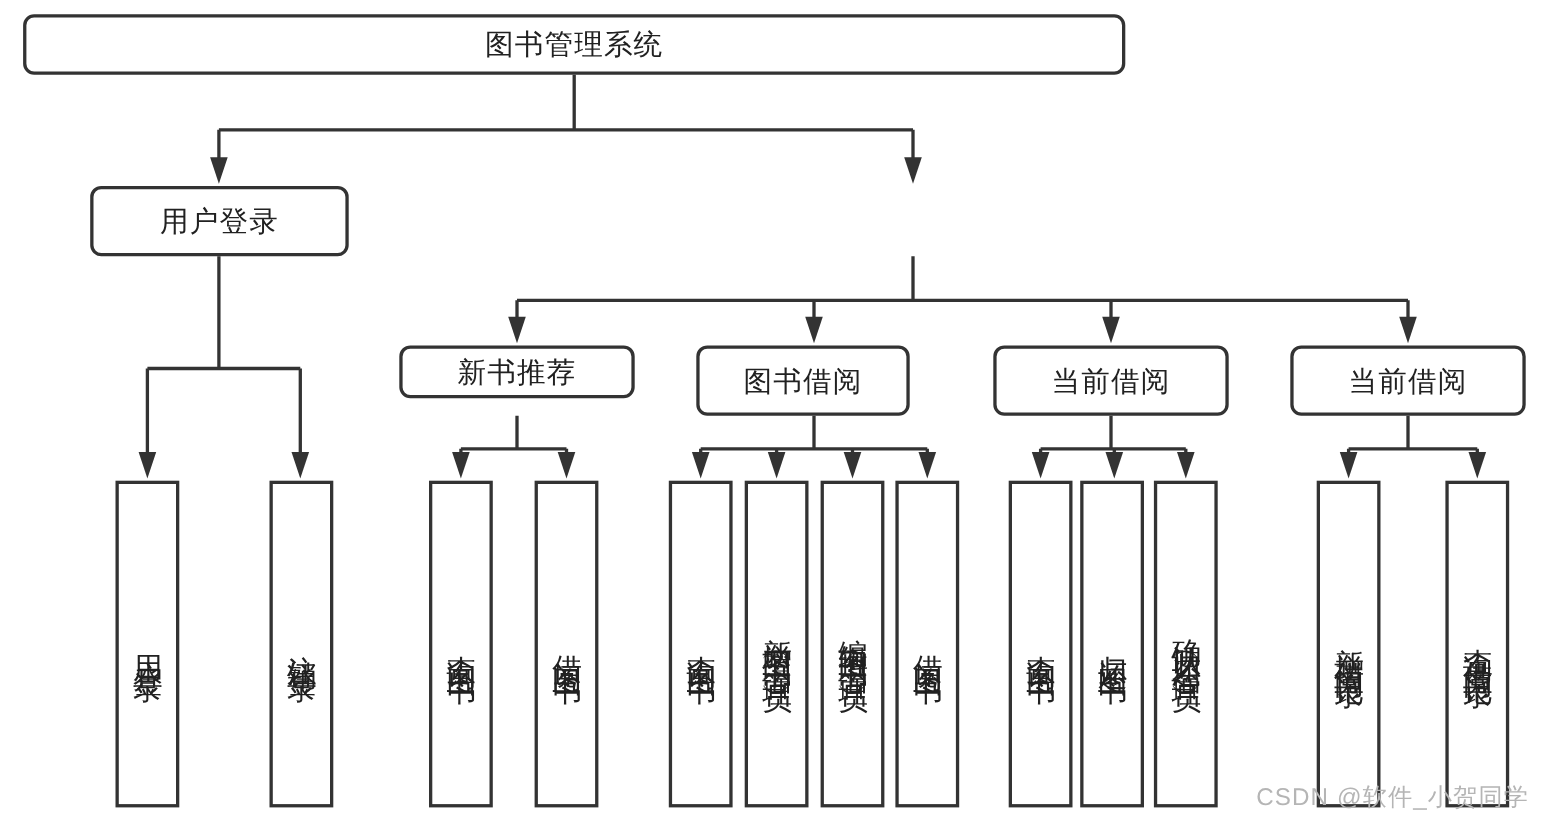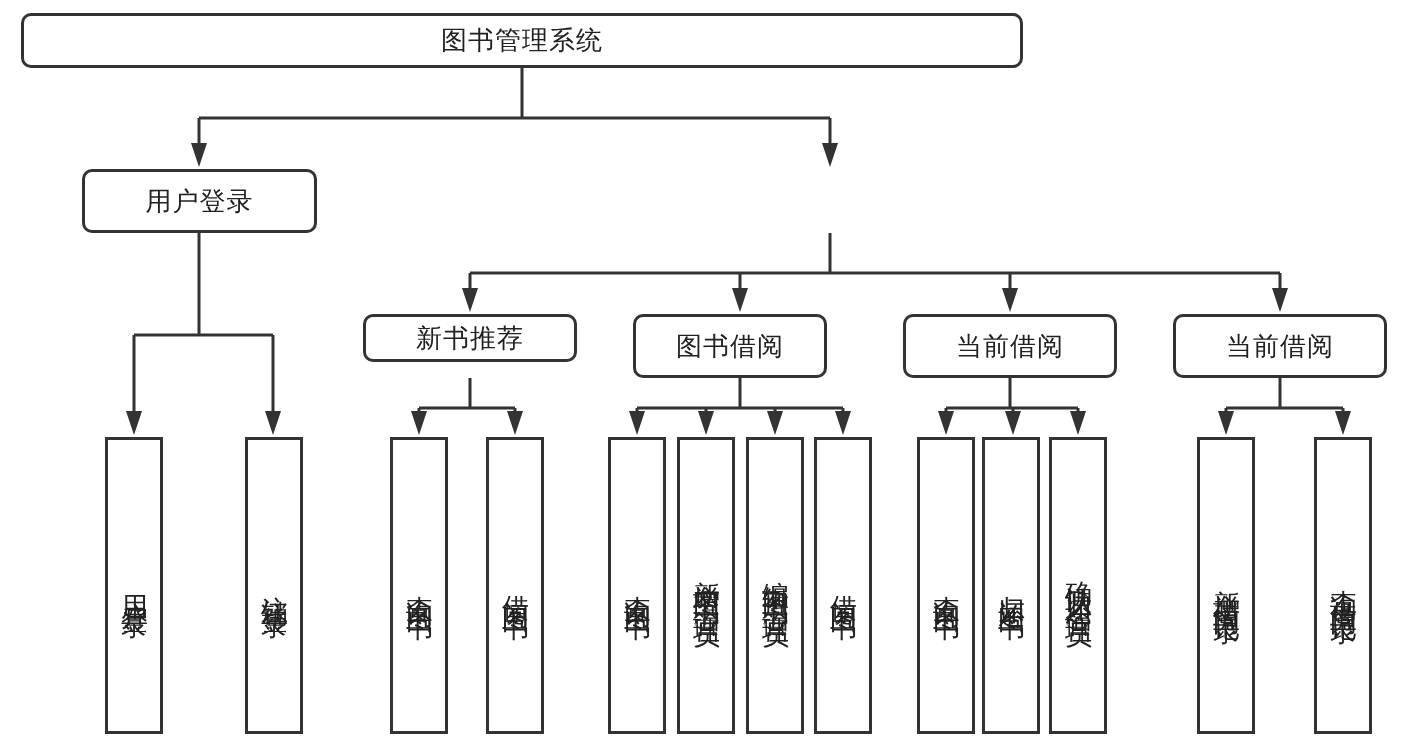--- a/index.html
+++ b/index.html
@@ -164,14 +164,15 @@
     <span class="vtext">确认归还（管理员）</span>
   </div>
 
   <div class="box vbox" style="left:1197px; top:437px; width:58px; height:297px;">
     <span class="vtext">新增借阅记录</span>
   </div>
   <div class="box vbox" style="left:1314px; top:437px; width:58px; height:297px;">
     <span class="vtext">查询借阅记录</span>
   </div>
 
+  <div class="watermark">CSDN @软件_小贺同学</div>
 
 </div>
 
 </body></html>

